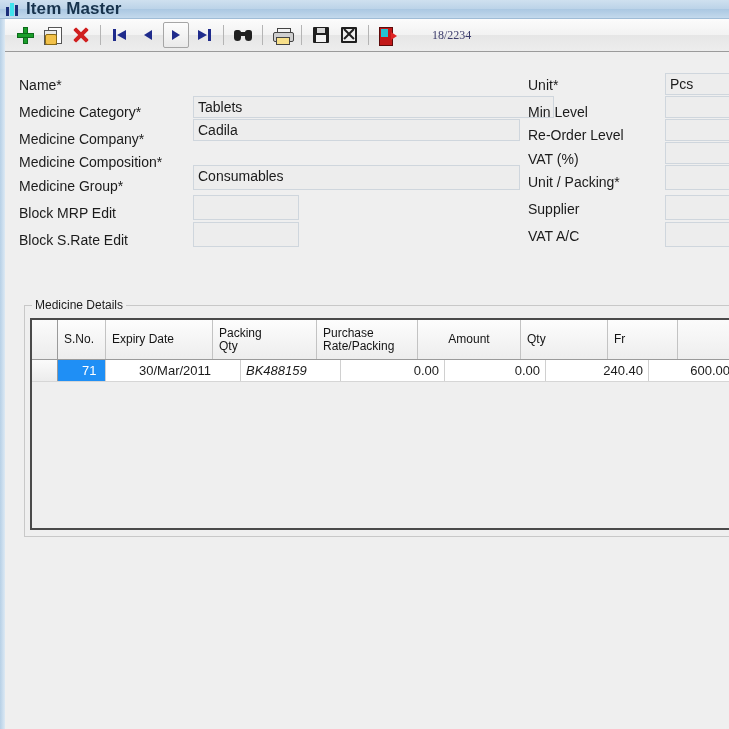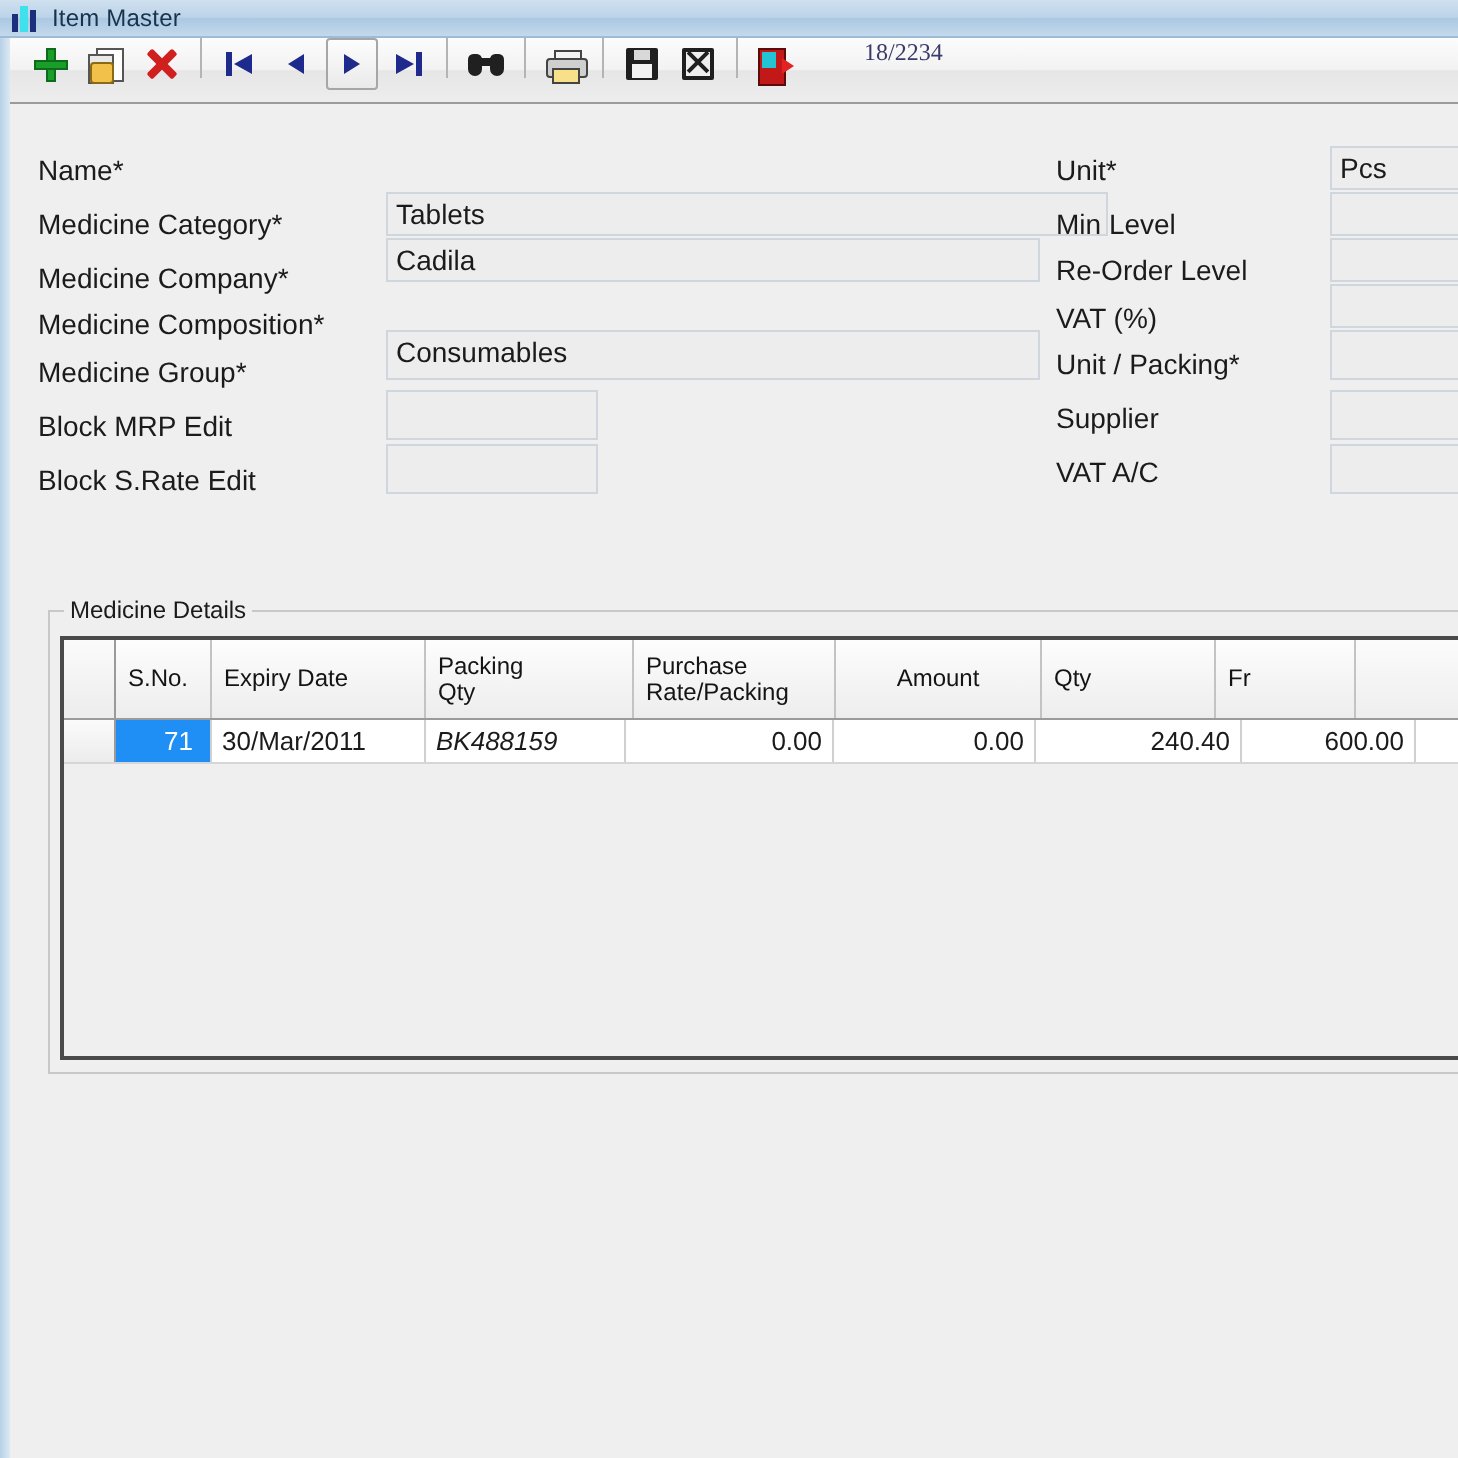--- a/index.html
+++ b/index.html
@@ -34,43 +34,44 @@
     flex: 0 0 auto;
   }
   .title-icon .bar {
     position: absolute;
     bottom: 0;
   }
   .title-icon .b1 { left: 0px;  width: 3px; height: 9px;  background: #1b2f7a; }
   .title-icon .b2 { left: 4px;  width: 4px; height: 13px; background: #3fe2ec; }
   .title-icon .b3 { left: 9px;  width: 3px; height: 11px; background: #1b2f7a; }
   .title-text {
-    font-size: 12px;
+    font-size: 17px;
     color: #17334d;
-    font-weight: normal;
+    font-weight: bold;
     letter-spacing: .1px;
     white-space: nowrap;
   }
 
   
   .winborder-left {
     position: absolute;
     left: 0; top: 19px;
     width: 5px; height: 710px;
     background: linear-gradient(to right, #b7d0e6, #dce9f4);
   }
 
   
   .toolbar {
     position: absolute;
     left: 5px; top: 19px;
     width: 724px; height: 33px;
     background: linear-gradient(to bottom, #fcfcfc 0%, #f2f2f2 50%, #e6e6e6 51%, #ededed 100%);
     border-bottom: 1px solid #9b9b9b;
     display: flex;
+    align-items: center;
     box-sizing: border-box;
   }
   .tb-btn {
     width: 26px; height: 26px;
     margin: 0 1px;
     display: flex;
     align-items: center;
     justify-content: center;
     position: relative;
     box-sizing: border-box;
@@ -469,21 +470,21 @@
           <div class="gh" style="width: 101px; flex: 0 0 101px;">Purchase
 Rate/Packing</div>
           <div class="gh center" style="width: 103px; flex: 0 0 103px;">Amount</div>
           <div class="gh" style="width: 87px; flex: 0 0 87px;">Qty</div>
           <div class="gh" style="width: 70px; flex: 0 0 70px;">Fr</div>
         </div>
       <div>
           <div class="grid-row">
             <div class="gc rowhdr" style="width: 26px; flex: 0 0 26px;"></div>
             <div class="gc sel" style="width: 48px; flex: 0 0 48px;">71</div>
-            <div class="gc" style="width: 107px; flex: 0 0 107px;">30/Mar/2011</div>
+            <div class="gc" style="width: 107px; flex: 0 0 107px; margin-left: 28px;">30/Mar/2011</div>
             <div class="gc" style="width: 100px; flex: 0 0 100px; font-style: italic;">BK488159</div>
             <div class="gc num" style="width: 104px; flex: 0 0 104px;">0.00</div>
             <div class="gc num" style="width: 101px; flex: 0 0 101px;">0.00</div>
             <div class="gc num" style="width: 103px; flex: 0 0 103px;">240.40</div>
             <div class="gc num" style="width: 87px; flex: 0 0 87px;">600.00</div>
             <div class="gc" style="width: 70px; flex: 0 0 70px;"></div>
           </div>
         </div>
       <div class="grid-body-fill"></div>
     </div>

